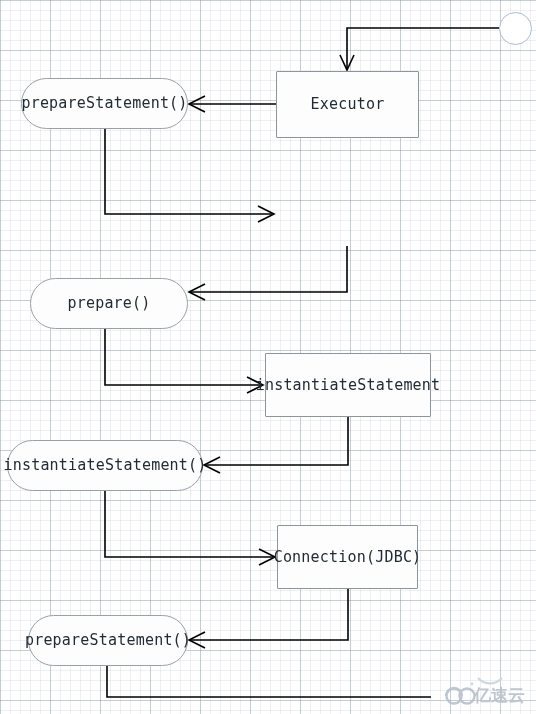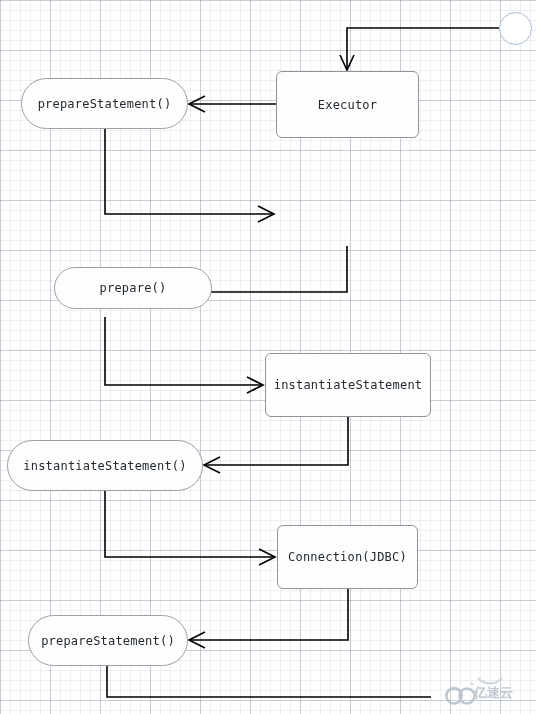--- a/index.html
+++ b/index.html
@@ -33,27 +33,27 @@
     pointer-events: none;
   }
   .node {
     position: absolute;
     box-sizing: border-box;
     display: flex;
     align-items: center;
     justify-content: center;
     background: #fdfdfd;
     color: #222b33;
-    font-size: 12px;
+    font-size: 15px;
     letter-spacing: 0.2px;
     white-space: nowrap;
   }
   .node.rect {
     border: 1px solid #8e949c;
-    border-radius: 6px;
+    border-radius: 1px;
   }
   .node.rounded {
     border: 1px solid #9aa0a8;
     border-radius: 26px;
   }
   .node.circle {
     border: 1.6px solid #a9bcd4;
     border-radius: 50%;
     background: #ffffff;
   }
@@ -68,21 +68,21 @@
     width: 92px;
     height: 52px;
     opacity: 0.92;
     pointer-events: none;
   }
   .wm-text {
     position: absolute;
     left: 30px;
     top: 22px;
     font-family: Liberation Serif, serif;
-    font-size: 13px;
+    font-size: 17px;
     font-weight: 700;
     color: #b9c2cc;
     letter-spacing: 0px;
     white-space: nowrap;
   }
 </style>
 </head>
 <body>
 
 <div id="canvas">
@@ -140,21 +140,21 @@
 
   <div class="node rect" style="left:276px; top:71px; width:143px; height:67px;">
     <span class="node-label">Executor</span>
   </div>
 
   <div class="node rounded" style="left:21px; top:78px; width:167px; height:51px;">
     <span class="node-label">prepareStatement()</span>
   </div>
 
 
-  <div class="node rounded" style="left:30px; top:267px; width:158px; height:42px;margin-left:24px;">
+  <div class="node rounded" style="left:30px; top:278px; width:158px; height:51px;">
     <span class="node-label">prepare()</span>
   </div>
 
   <div class="node rect" style="left:265px; top:353px; width:166px; height:64px;">
     <span class="node-label">instantiateStatement</span>
   </div>
 
   <div class="node rounded" style="left:7px; top:440px; width:196px; height:51px;">
     <span class="node-label">instantiateStatement()</span>
   </div>

